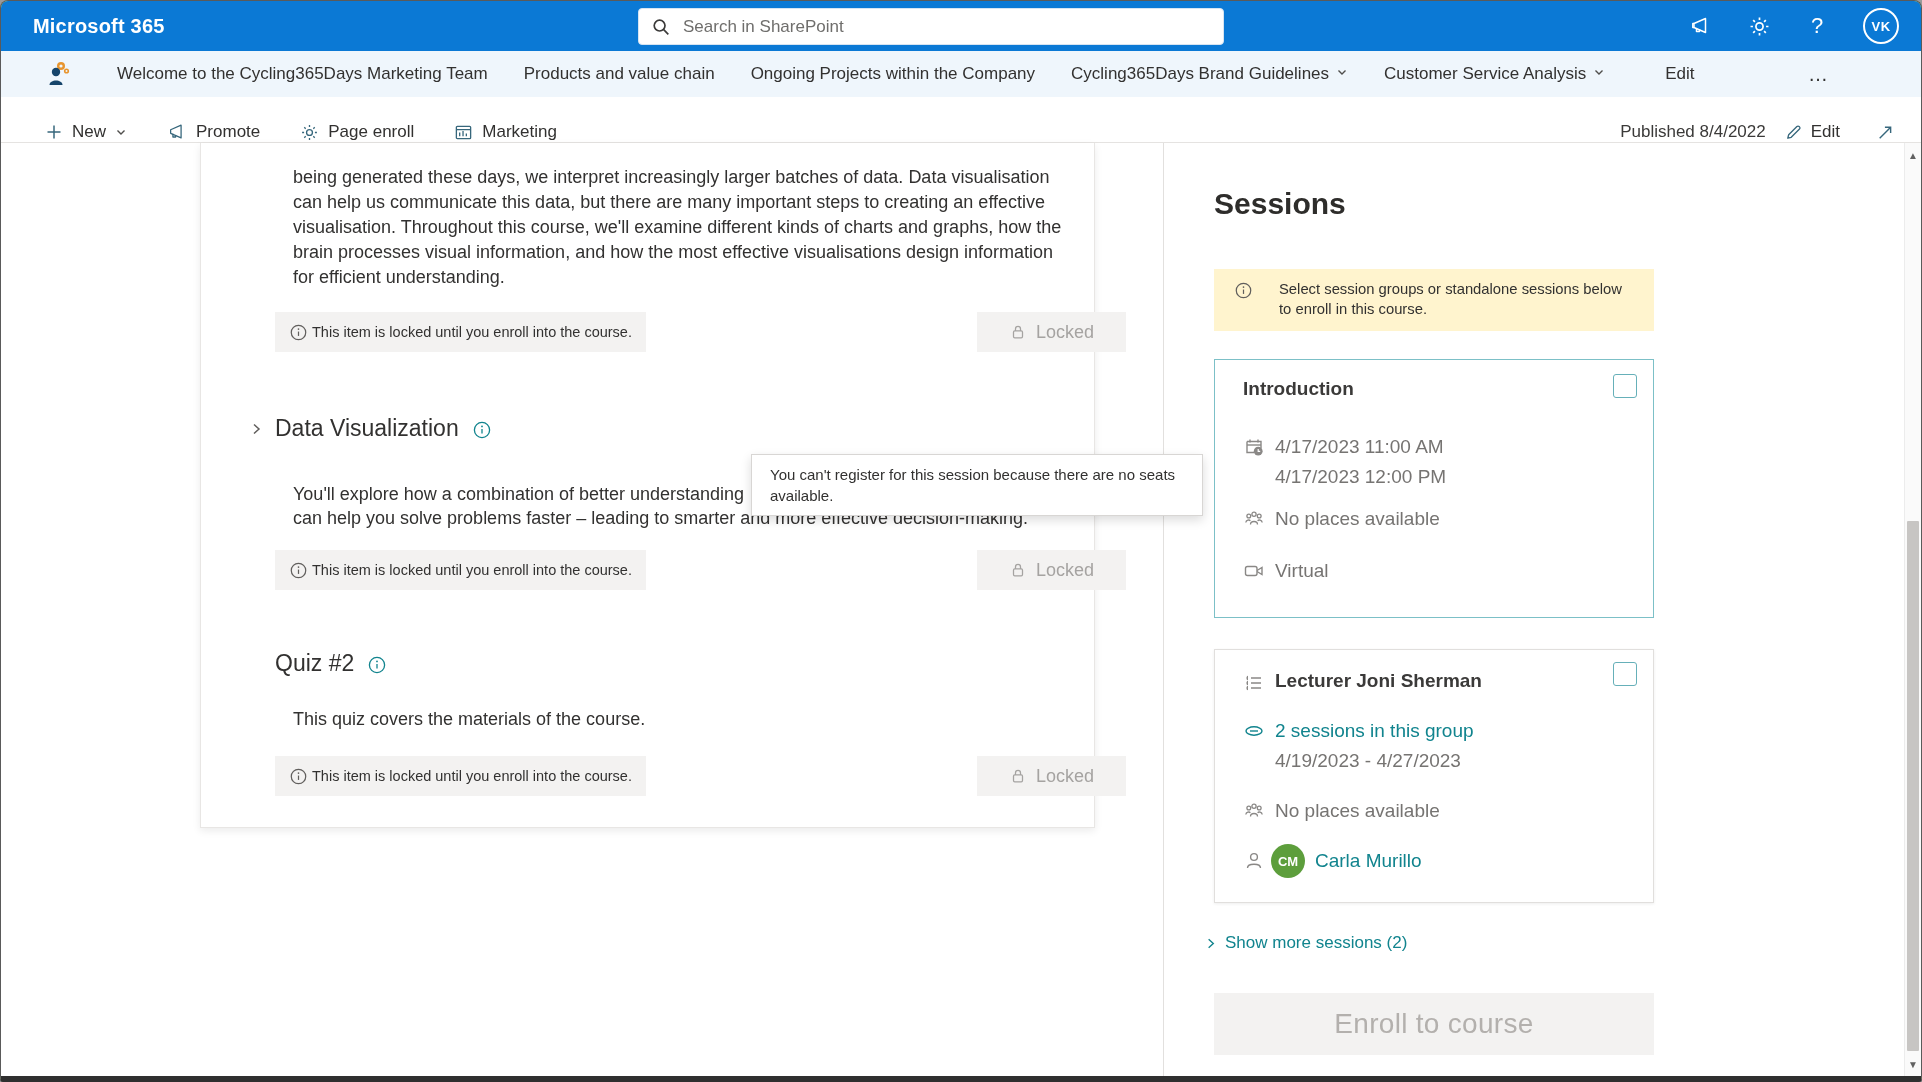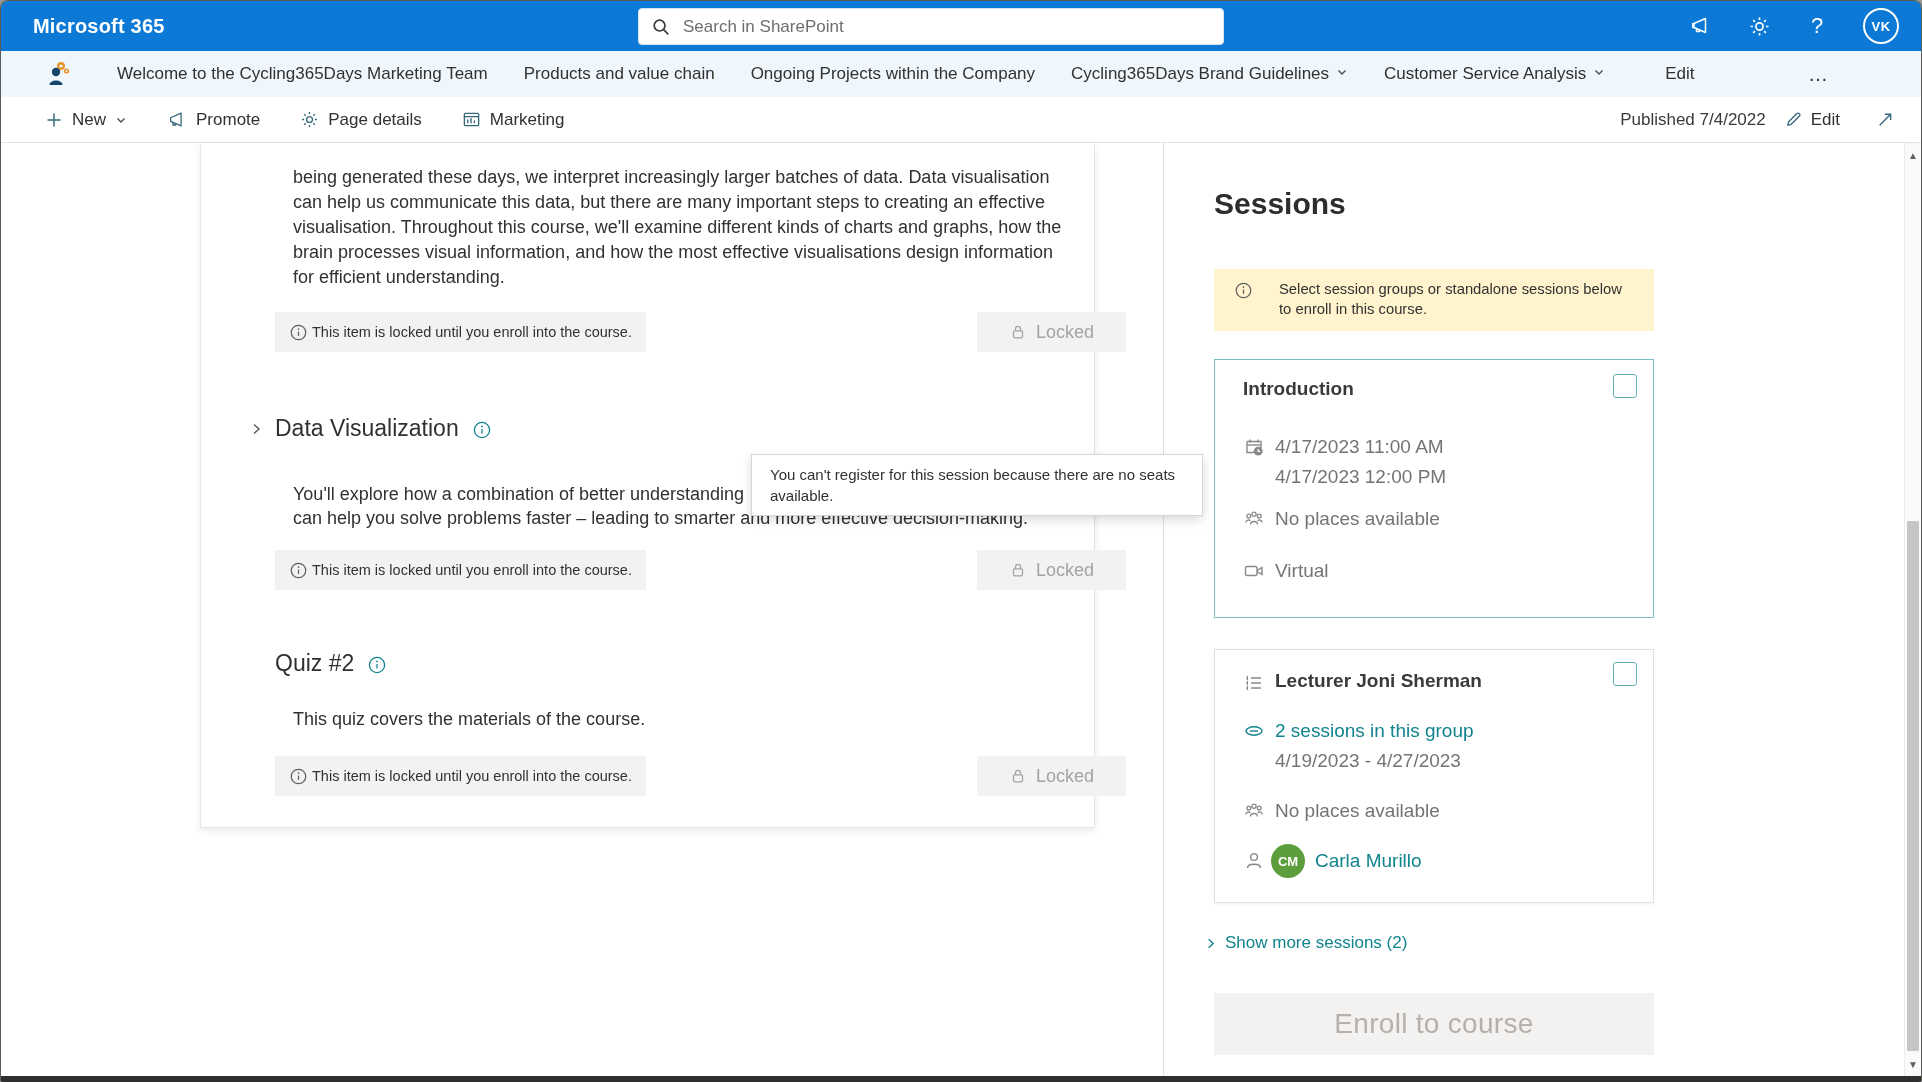--- a/index.html
+++ b/index.html
@@ -26,21 +26,21 @@
   .navbar{position:absolute;left:0;top:50px;right:0;height:46px;background:#eff6fc;display:flex;align-items:center;}
   .sitelogo{margin-left:42px;margin-right:44px;}
   .nav-items{display:flex;align-items:center;gap:36px;font-size:17px;color:#323130;flex:1;}
   .nav-item{display:flex;align-items:flex-start;gap:7px;cursor:pointer;white-space:nowrap;}
   .nav-chevron{color:#4f4e4c;margin-top:2px;}
   .nav-edit{margin-left:24px;cursor:pointer;}
   .nav-more{margin-left:auto;margin-right:92px;font-size:20px;color:#323130;cursor:pointer;letter-spacing:1px;}
 
   
   .toolbar{position:absolute;left:0;top:96px;right:0;height:46px;background:#fff;border-bottom:1px solid #e5e3e1;
-    display:flex;align-items:center;font-size:17px;color:#323130;}
+    display:flex;align-items:flex-end;font-size:17px;color:#323130;}
   .cmd{display:flex;align-items:center;gap:9px;cursor:pointer;margin-left:40px;}
   .cmd:first-child{margin-left:44px;}
   .cmd .cicon{color:#37677c;}
   .toolbar-right{margin-left:auto;margin-right:28px;display:flex;align-items:center;gap:18px;}
   .published{color:#3b3a39;}
   .cmd-right{display:flex;align-items:center;gap:8px;cursor:pointer;}
 
   
   .content{position:absolute;left:0;top:142px;right:0;bottom:0;background:#fff;}
 
@@ -201,34 +201,34 @@
       </span>
       <span>Promote</span>
     </span>
     <span class="cmd">
       <span class="cicon">
         <svg width="19" height="19" viewBox="0 0 20 20" fill="none" stroke="currentColor" stroke-width="1.4">
           <circle cx="10" cy="10" r="3.1"></circle>
           <path d="M10 2.2v2.1M10 15.7v2.1M2.2 10h2.1M15.7 10h2.1M4.5 4.5l1.5 1.5M14 14l1.5 1.5M15.5 4.5L14 6M6 14l-1.5 1.5"></path>
           </svg>
       </span>
-      <span>Page details</span>
+      <span>Page enroll</span>
     </span>
     <span class="cmd">
       <span class="cicon">
         <svg width="19" height="19" viewBox="0 0 20 20" fill="none" stroke="currentColor" stroke-width="1.4">
           <rect x="2.5" y="3.5" width="15" height="13" rx="1"></rect>
           <path d="M2.5 7h15"></path>
             <path d="M6 14v-4M9.5 14v-5.5M13 14v-3"></path>
           </svg>
       </span>
       <span>Marketing</span>
     </span>
     <div class="toolbar-right">
-      <span class="published">Published 7/4/2022</span>
+      <span class="published">Published 8/4/2022</span>
       <span class="cmd-right">
         <span class="cicon" style="color:#37677c;">
           <svg width="19" height="19" viewBox="0 0 20 20" fill="none" stroke="currentColor" stroke-width="1.4" stroke-linejoin="round">
             <path d="M4 16l.9-3.6L13.6 3.7a1.6 1.6 0 0 1 2.3 0l.4.4a1.6 1.6 0 0 1 0 2.3L7.6 15.1 4 16Z"></path>
             </svg>
         </span>
         <span>Edit</span>
       </span>
       <span class="cicon" style="color:#37677c;margin-left:16px;">
         <svg width="19" height="19" viewBox="0 0 20 20" fill="none" stroke="currentColor" stroke-width="1.5">

